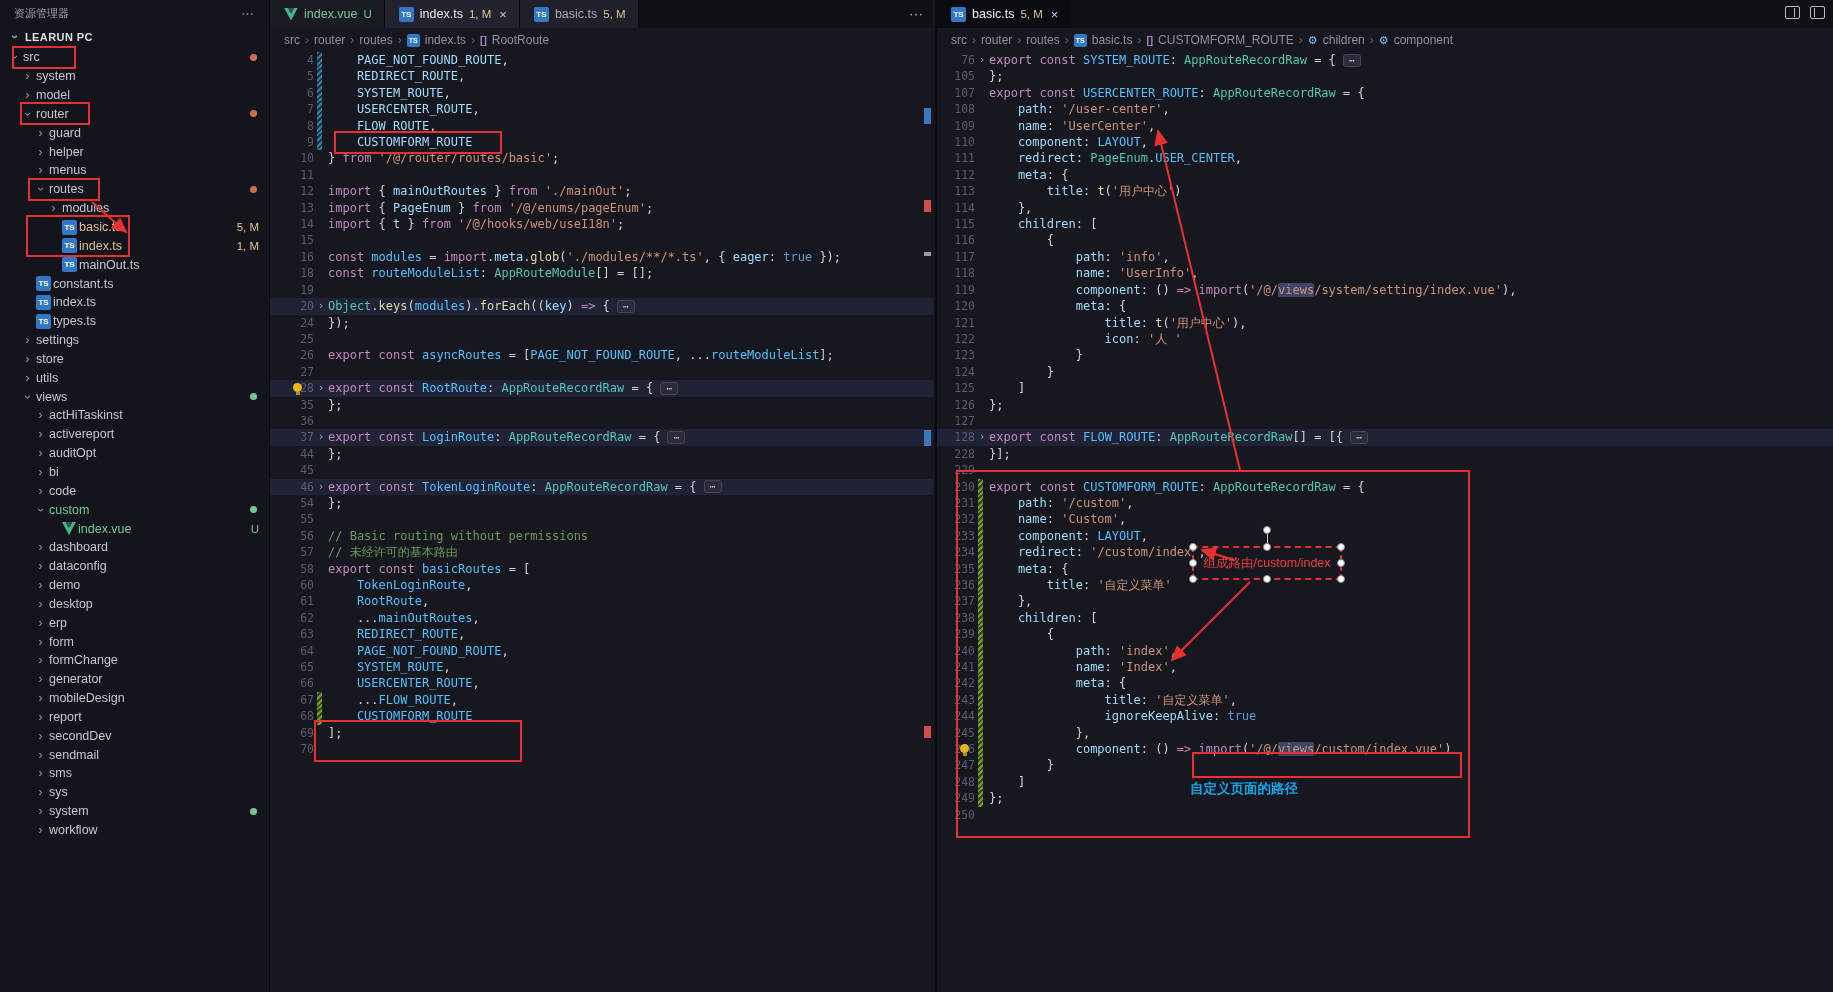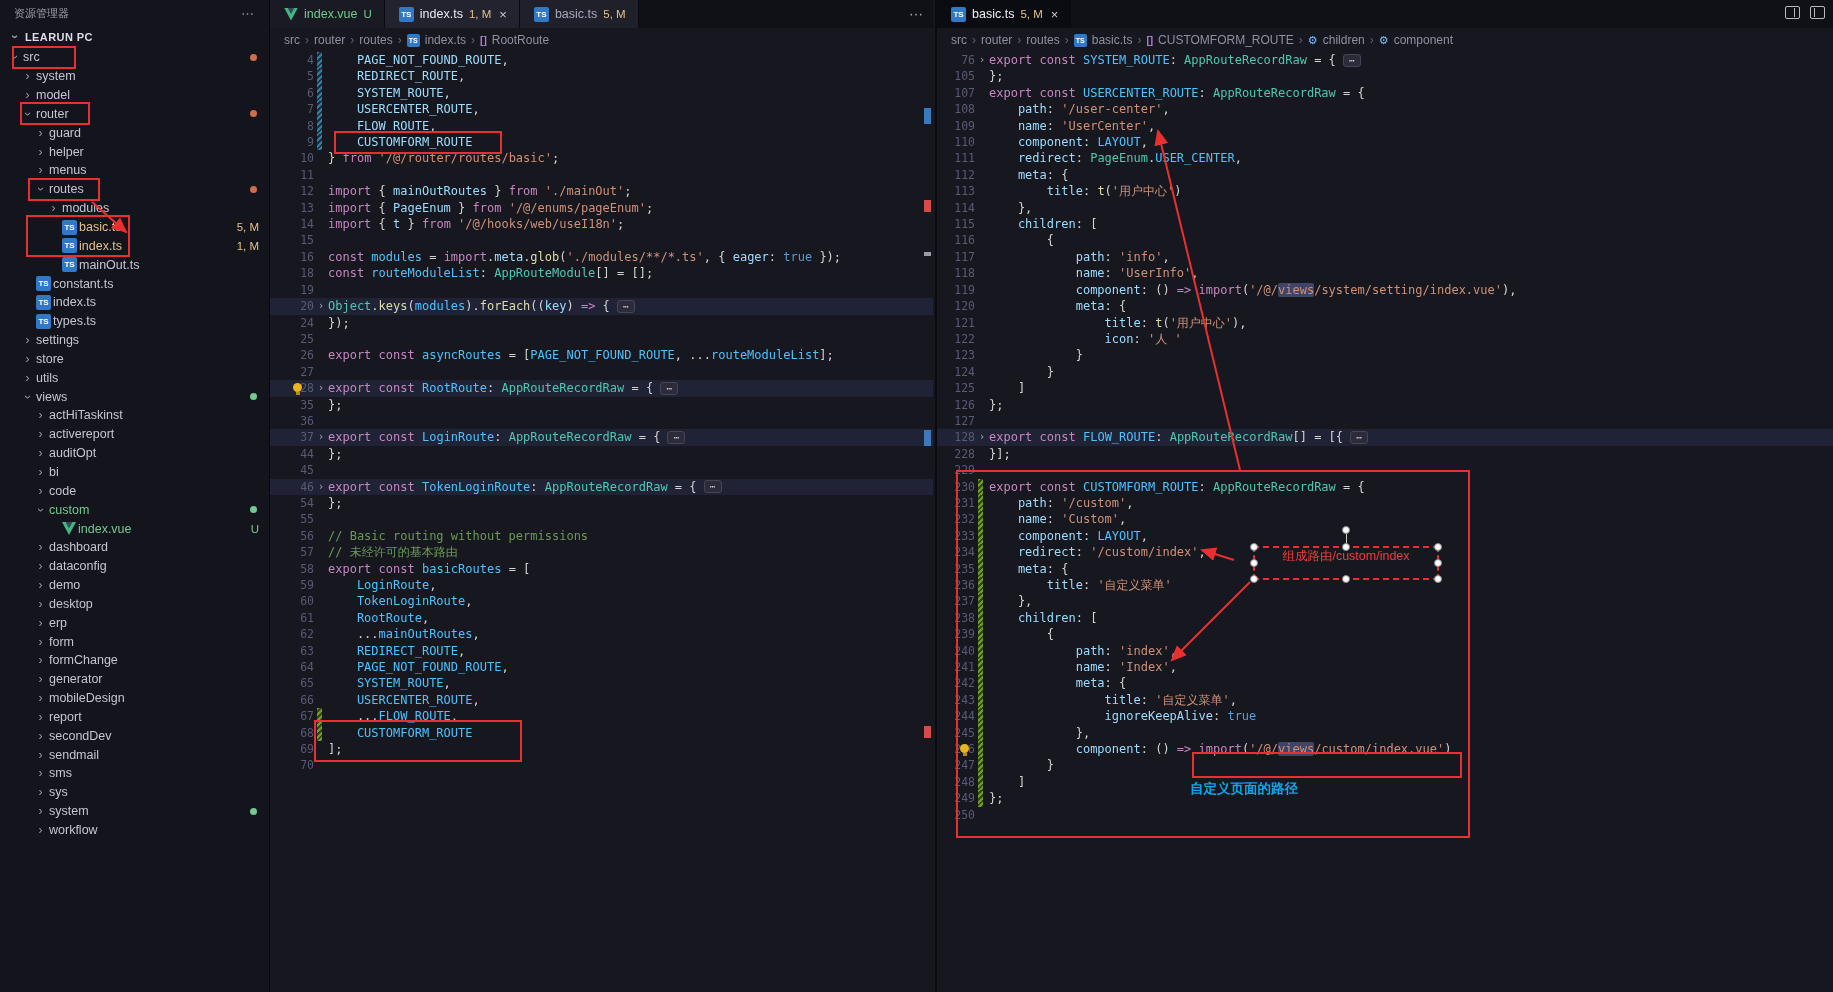--- a/index.html
+++ b/index.html
@@ -90,22 +90,22 @@
 
   
   .anno-layer { position:absolute; inset:0; z-index:40; pointer-events:none; }
   .anno-box { position:absolute; border:2px solid #e93030; }
   .anno-svg { position:absolute; inset:0; z-index:41; pointer-events:none; }
   .ref-note { position:absolute; left:984px; top:472px; z-index:42; color:#f03e3e;
               font-size:14.5px; font-weight:bold; white-space:nowrap; }
   .ref-note .ref-hl { background:#101018; padding:1px 2px; }
   .path-note { position:absolute; left:1190px; top:780px; z-index:42; color:#0ea5e9;
                font-size:13.5px; font-weight:bold; }
-  .note-box { position:absolute; left:1253px; top:546px; width:186px; height:34px; z-index:42;
-              border:2px dashed #e93030; display:flex; align-items:flex-start; justify-content:center; }
+  .note-box { position:absolute; left:1192px; top:546px; width:150px; height:34px; z-index:42;
+              border:2px dashed #e93030; display:flex; align-items:center; justify-content:center; }
   .nb-label { color:#f03e3e; font-size:12.5px; white-space:nowrap; }
   .handle { position:absolute; width:8px; height:8px; background:#fff; border:1px solid #888; border-radius:50%; }
   .h-tl{left:-5px;top:-5px;} .h-tr{right:-5px;top:-5px;} .h-bl{left:-5px;bottom:-5px;} .h-br{right:-5px;bottom:-5px;}
   .h-t{left:calc(50% - 4px);top:-5px;} .h-b{left:calc(50% - 4px);bottom:-5px;}
   .h-l{left:-5px;top:calc(50% - 4px);} .h-r{right:-5px;top:calc(50% - 4px);}
   .h-rot{left:calc(50% - 4px);top:-22px;}
   .note-box::before { content:""; position:absolute; left:50%; top:-14px; width:1px; height:12px; background:#ccc; }
 </style>
 </head>
 <body>
@@ -368,21 +368,20 @@
         <div class="line"><span class="num">36</span><span class="foldind"></span><span class="code-text"></span></div>
         <div class="line row-hl"><span class="num">37</span><span class="foldind">›</span><span class="code-text"><span class="tk-k">export</span><span class="tk-p"> </span><span class="tk-k">const</span><span class="tk-p"> </span><span class="tk-b">LoginRoute</span><span class="tk-p">: </span><span class="tk-t">AppRouteRecordRaw</span><span class="tk-p"> = {</span></span><span class="fold-pill">⋯</span></div>
         <div class="line"><span class="num">44</span><span class="foldind"></span><span class="code-text"><span class="tk-p">};</span></span></div>
         <div class="line"><span class="num">45</span><span class="foldind"></span><span class="code-text"></span></div>
         <div class="line row-hl"><span class="num">46</span><span class="foldind">›</span><span class="code-text"><span class="tk-k">export</span><span class="tk-p"> </span><span class="tk-k">const</span><span class="tk-p"> </span><span class="tk-b">TokenLoginRoute</span><span class="tk-p">: </span><span class="tk-t">AppRouteRecordRaw</span><span class="tk-p"> = {</span></span><span class="fold-pill">⋯</span></div>
         <div class="line"><span class="num">54</span><span class="foldind"></span><span class="code-text"><span class="tk-p">};</span></span></div>
         <div class="line"><span class="num">55</span><span class="foldind"></span><span class="code-text"></span></div>
         <div class="line"><span class="num">56</span><span class="foldind"></span><span class="code-text"><span class="tk-c">// Basic routing without permissions</span></span></div>
         <div class="line"><span class="num">57</span><span class="foldind"></span><span class="code-text"><span class="tk-c">// 未经许可的基本路由</span></span></div>
         <div class="line"><span class="num">58</span><span class="foldind"></span><span class="code-text"><span class="tk-k">export</span><span class="tk-p"> </span><span class="tk-k">const</span><span class="tk-p"> </span><span class="tk-b">basicRoutes</span><span class="tk-p"> = [</span></span></div>
-        <div class="line"><span class="num">59</span><span class="foldind"></span><span class="code-text"><span class="tk-b">    LoginRoute</span><span class="tk-p">,</span></span></div>
         <div class="line"><span class="num">60</span><span class="foldind"></span><span class="code-text"><span class="tk-b">    TokenLoginRoute</span><span class="tk-p">,</span></span></div>
         <div class="line"><span class="num">61</span><span class="foldind"></span><span class="code-text"><span class="tk-b">    RootRoute</span><span class="tk-p">,</span></span></div>
         <div class="line"><span class="num">62</span><span class="foldind"></span><span class="code-text"><span class="tk-p">    ...</span><span class="tk-b">mainOutRoutes</span><span class="tk-p">,</span></span></div>
         <div class="line"><span class="num">63</span><span class="foldind"></span><span class="code-text"><span class="tk-b">    REDIRECT_ROUTE</span><span class="tk-p">,</span></span></div>
         <div class="line"><span class="num">64</span><span class="foldind"></span><span class="code-text"><span class="tk-b">    PAGE_NOT_FOUND_ROUTE</span><span class="tk-p">,</span></span></div>
         <div class="line"><span class="num">65</span><span class="foldind"></span><span class="code-text"><span class="tk-b">    SYSTEM_ROUTE</span><span class="tk-p">,</span></span></div>
         <div class="line"><span class="num">66</span><span class="foldind"></span><span class="code-text"><span class="tk-b">    USERCENTER_ROUTE</span><span class="tk-p">,</span></span></div>
         <div class="line"><span class="gutbar a"></span><span class="num">67</span><span class="foldind"></span><span class="code-text"><span class="tk-p">    ...</span><span class="tk-b">FLOW_ROUTE</span><span class="tk-p">,</span></span></div>
         <div class="line"><span class="gutbar a"></span><span class="num">68</span><span class="foldind"></span><span class="code-text"><span class="tk-b">    CUSTOMFORM_ROUTE</span></span></div>
         <div class="line"><span class="num">69</span><span class="foldind"></span><span class="code-text"><span class="tk-p">];</span></span></div>

